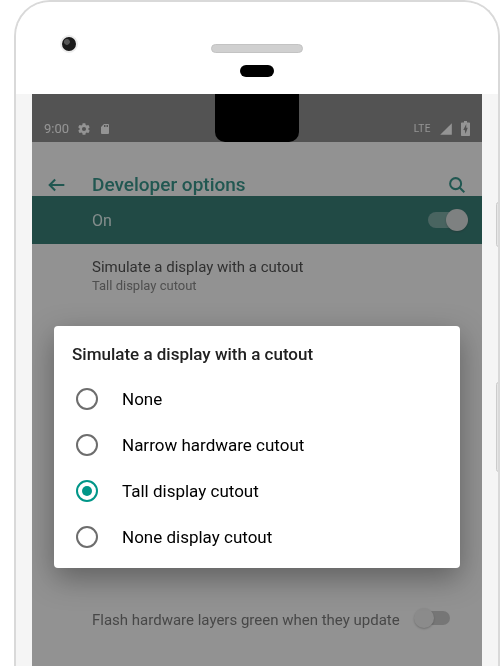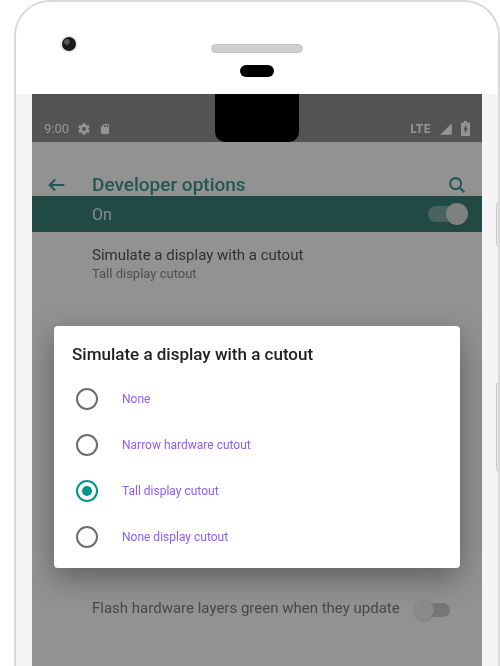--- a/index.html
+++ b/index.html
@@ -111,21 +111,21 @@
     }
     .appbar .title {
       color: #00796b;
       font-size: 19px;
       font-weight: 500;
       flex: 1;
     }
     .appbar .back, .appbar .search { color: #00796b; }
     
     .toggle-band {
-      height: 36px;
+      height: 48px;
       background: #005b51;
       color: #d9efec;
       display: flex;
       align-items: center;
       justify-content: space-between;
       padding: 0 16px 0 60px;
       font-size: 16px;
     }
     .switch {
       width: 38px; height: 16px;
@@ -143,21 +143,21 @@
       box-shadow: 0 1px 2px rgba(0,0,0,0.3);
     }
     
     .setting {
       padding: 14px 16px 14px 60px;
     }
     .setting .s-title { font-size: 15px; color: #222; }
     .setting .s-sub { font-size: 13px; color: #666; margin-top: 2px; }
     .setting.faded .s-title { color: #555; }
     .setting.with-switch {
-      display:flex; align-items:flex-end; justify-content: space-between;
+      display:flex; align-items:flex-start; justify-content: space-between;
       padding-right:32px;
     }
     .setting.with-switch .text { padding-right: 12px; }
     .mini-switch {
       width: 34px; height: 14px; border-radius: 8px;
       background:#bdbdbd; position:relative; flex-shrink:0;
     }
     .mini-switch::after{
       content:""; position:absolute; left:-2px; top:-3px;
       width:20px; height:20px; border-radius:50%;
@@ -202,21 +202,21 @@
       flex-shrink: 0;
     }
     .radio.selected { border-color: #009688; }
     .radio.selected::after {
       content: "";
       position: absolute;
       left: 4px; top: 4px; right: 4px; bottom: 4px;
       border-radius: 50%;
       background: #009688;
     }
-    .radio-label { font-size: 12px; color: #8b5cf6; text-align: right; }
+    .radio-label { font-size: 17px; color: #000000; text-align: right; }
   </style>
 </head>
 <body>
 
 <div class="device-frame">
   <div class="edge-notch a"></div>
   <div class="edge-notch b"></div>
 
   <div class="bezel-top">
     <div class="camera"></div>
@@ -236,21 +236,21 @@
               <path d="M19.4 13a7.5 7.5 0 0 0 .1-1 7.5 7.5 0 0 0-.1-1l2.1-1.6a.5.5 0 0 0 .1-.6l-2-3.5a.5.5 0 0 0-.6-.2l-2.5 1a7.3 7.3 0 0 0-1.7-1l-.4-2.6A.5.5 0 0 0 14 2h-4a.5.5 0 0 0-.5.4l-.4 2.6a7.3 7.3 0 0 0-1.7 1l-2.5-1a.5.5 0 0 0-.6.2l-2 3.5a.5.5 0 0 0 .1.6L4.6 11a7.5 7.5 0 0 0 0 2l-2.2 1.6a.5.5 0 0 0-.1.6l2 3.5a.5.5 0 0 0 .6.2l2.5-1a7.3 7.3 0 0 0 1.7 1l.4 2.6a.5.5 0 0 0 .5.4h4a.5.5 0 0 0 .5-.4l.4-2.6a7.3 7.3 0 0 0 1.7-1l2.5 1a.5.5 0 0 0 .6-.2l2-3.5a.5.5 0 0 0-.1-.6Zm-7.4 2.5A3.5 3.5 0 1 1 15.5 12 3.5 3.5 0 0 1 12 15.5Z"></path>
             </svg>
         </span>
         <span class="ic">
           <svg width="12" height="14" viewBox="0 0 24 24" fill="#fff">
               <path d="M18 2H10L4 8v12a2 2 0 0 0 2 2h12a2 2 0 0 0 2-2V4a2 2 0 0 0-2-2Zm-6 6h-2V4h2Zm3 0h-2V4h2Zm3 0h-2V4h2Z"></path>
             </svg>
         </span>
       </div>
       <div class="status-right">
-        <span style="font-size:12px;font-weight:700;letter-spacing:0.5px;">LTE</span>
+        <span style="font-size:10px;font-weight:400;letter-spacing:0.5px;">LTE</span>
         <span class="ic">
           <svg width="14" height="14" viewBox="0 0 24 24" fill="#fff">
               <path d="M2 22h20V2Z"></path>
             </svg>
         </span>
         <span class="ic">
           <svg width="9" height="15" viewBox="0 0 12 20" fill="#fff">
               <path d="M8 0H4v2H1a1 1 0 0 0-1 1v16a1 1 0 0 0 1 1h10a1 1 0 0 0 1-1V3a1 1 0 0 0-1-1H8Zm-2 17-1-5H3l4-8-0 5h2Z"></path>
             </svg>
         </span>

